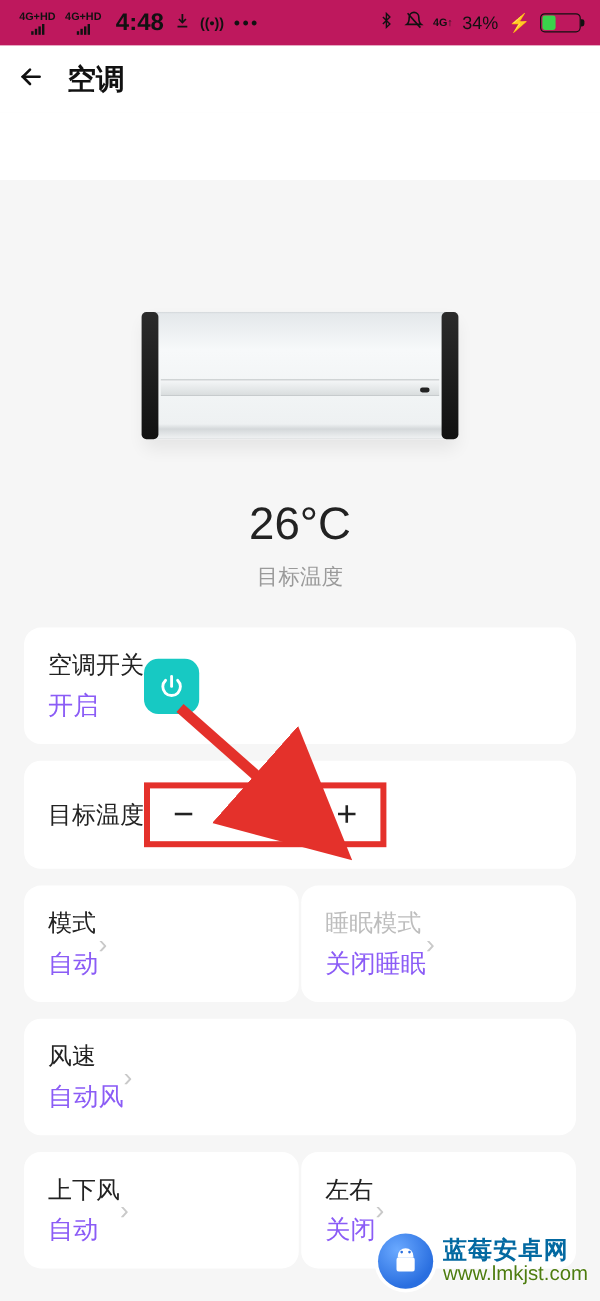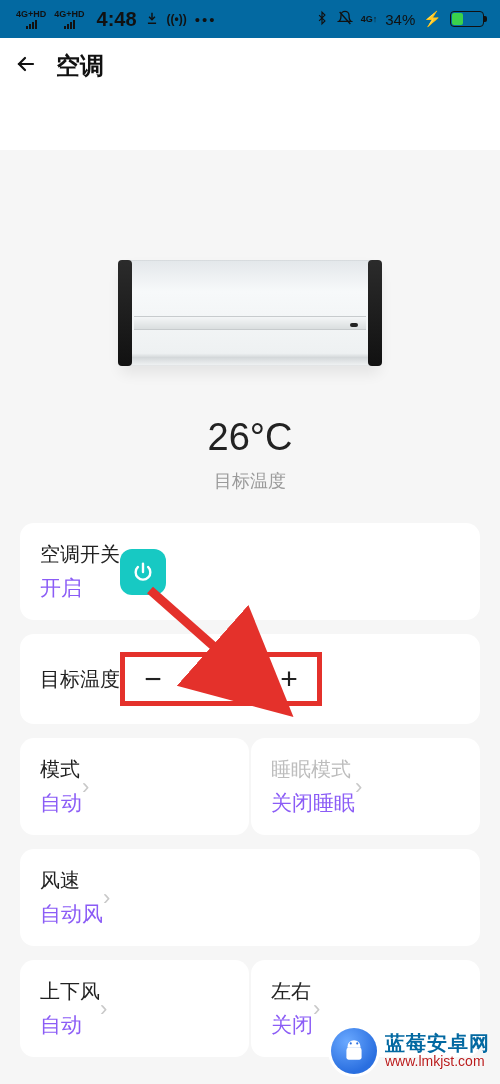--- a/index.html
+++ b/index.html
@@ -6,21 +6,21 @@
   html, body { width: 500px; height: 1084px; background: #f6f6f6; overflow: hidden; }
 
   
   .statusbar {
     height: 38px;
     display: flex;
     align-items: center;
     padding: 12px 16px;
     font-size: 15px;
     color: #111;
-    background: #0369a1;
+    background: #be185d;
     justify-content: space-between;
   }
   .sb-left, .sb-right { display: flex; align-items: center; gap: 8px; }
   .sb-small { font-size: 9px; line-height: 9px; font-weight: 700; }
   .sb-sig { display: flex; flex-direction: column; align-items: center; }
   .bars { display: flex; align-items: flex-end; gap: 1px; height: 10px; }
   .bars span { width: 2px; background:#111; display:block; }
   .bars span:nth-child(1){height:3px}.bars span:nth-child(2){height:5px}
   .bars span:nth-child(3){height:7px}.bars span:nth-child(4){height:9px}
   .clock { font-size: 20px; font-weight: 700; margin-left: 4px; }
@@ -117,21 +117,21 @@
     z-index:60;
   }
   .wm-badge {
     width:46px; height:46px; border-radius:50%;
     background: radial-gradient(circle at 35% 30%, #6aa9ff, #2a6fe0 70%);
     display:flex; align-items:center; justify-content:center;
     box-shadow: 0 0 0 3px #fff;
   }
   .wm-text-col { display:flex; flex-direction:column; line-height:1.1; }
   .wm-t1 { color:#0369a1; font-weight:800; font-size:20px; letter-spacing:1px; text-shadow:0 0 2px #fff,0 0 2px #fff; }
-  .wm-t2 { color:#b91c1c; font-size:14px; text-shadow:0 0 2px #fff,0 0 2px #fff; }
+  .wm-t2 { color:#4d7c0f; font-size:17px; text-shadow:0 0 2px #fff,0 0 2px #fff; }
 
   .page { position:relative; width:500px; height:1084px; }
 </style>
 </head>
 <body>
 <div class="page">
 
 <div class="statusbar">
   <div class="sb-left">
     <div class="sb-sig">

